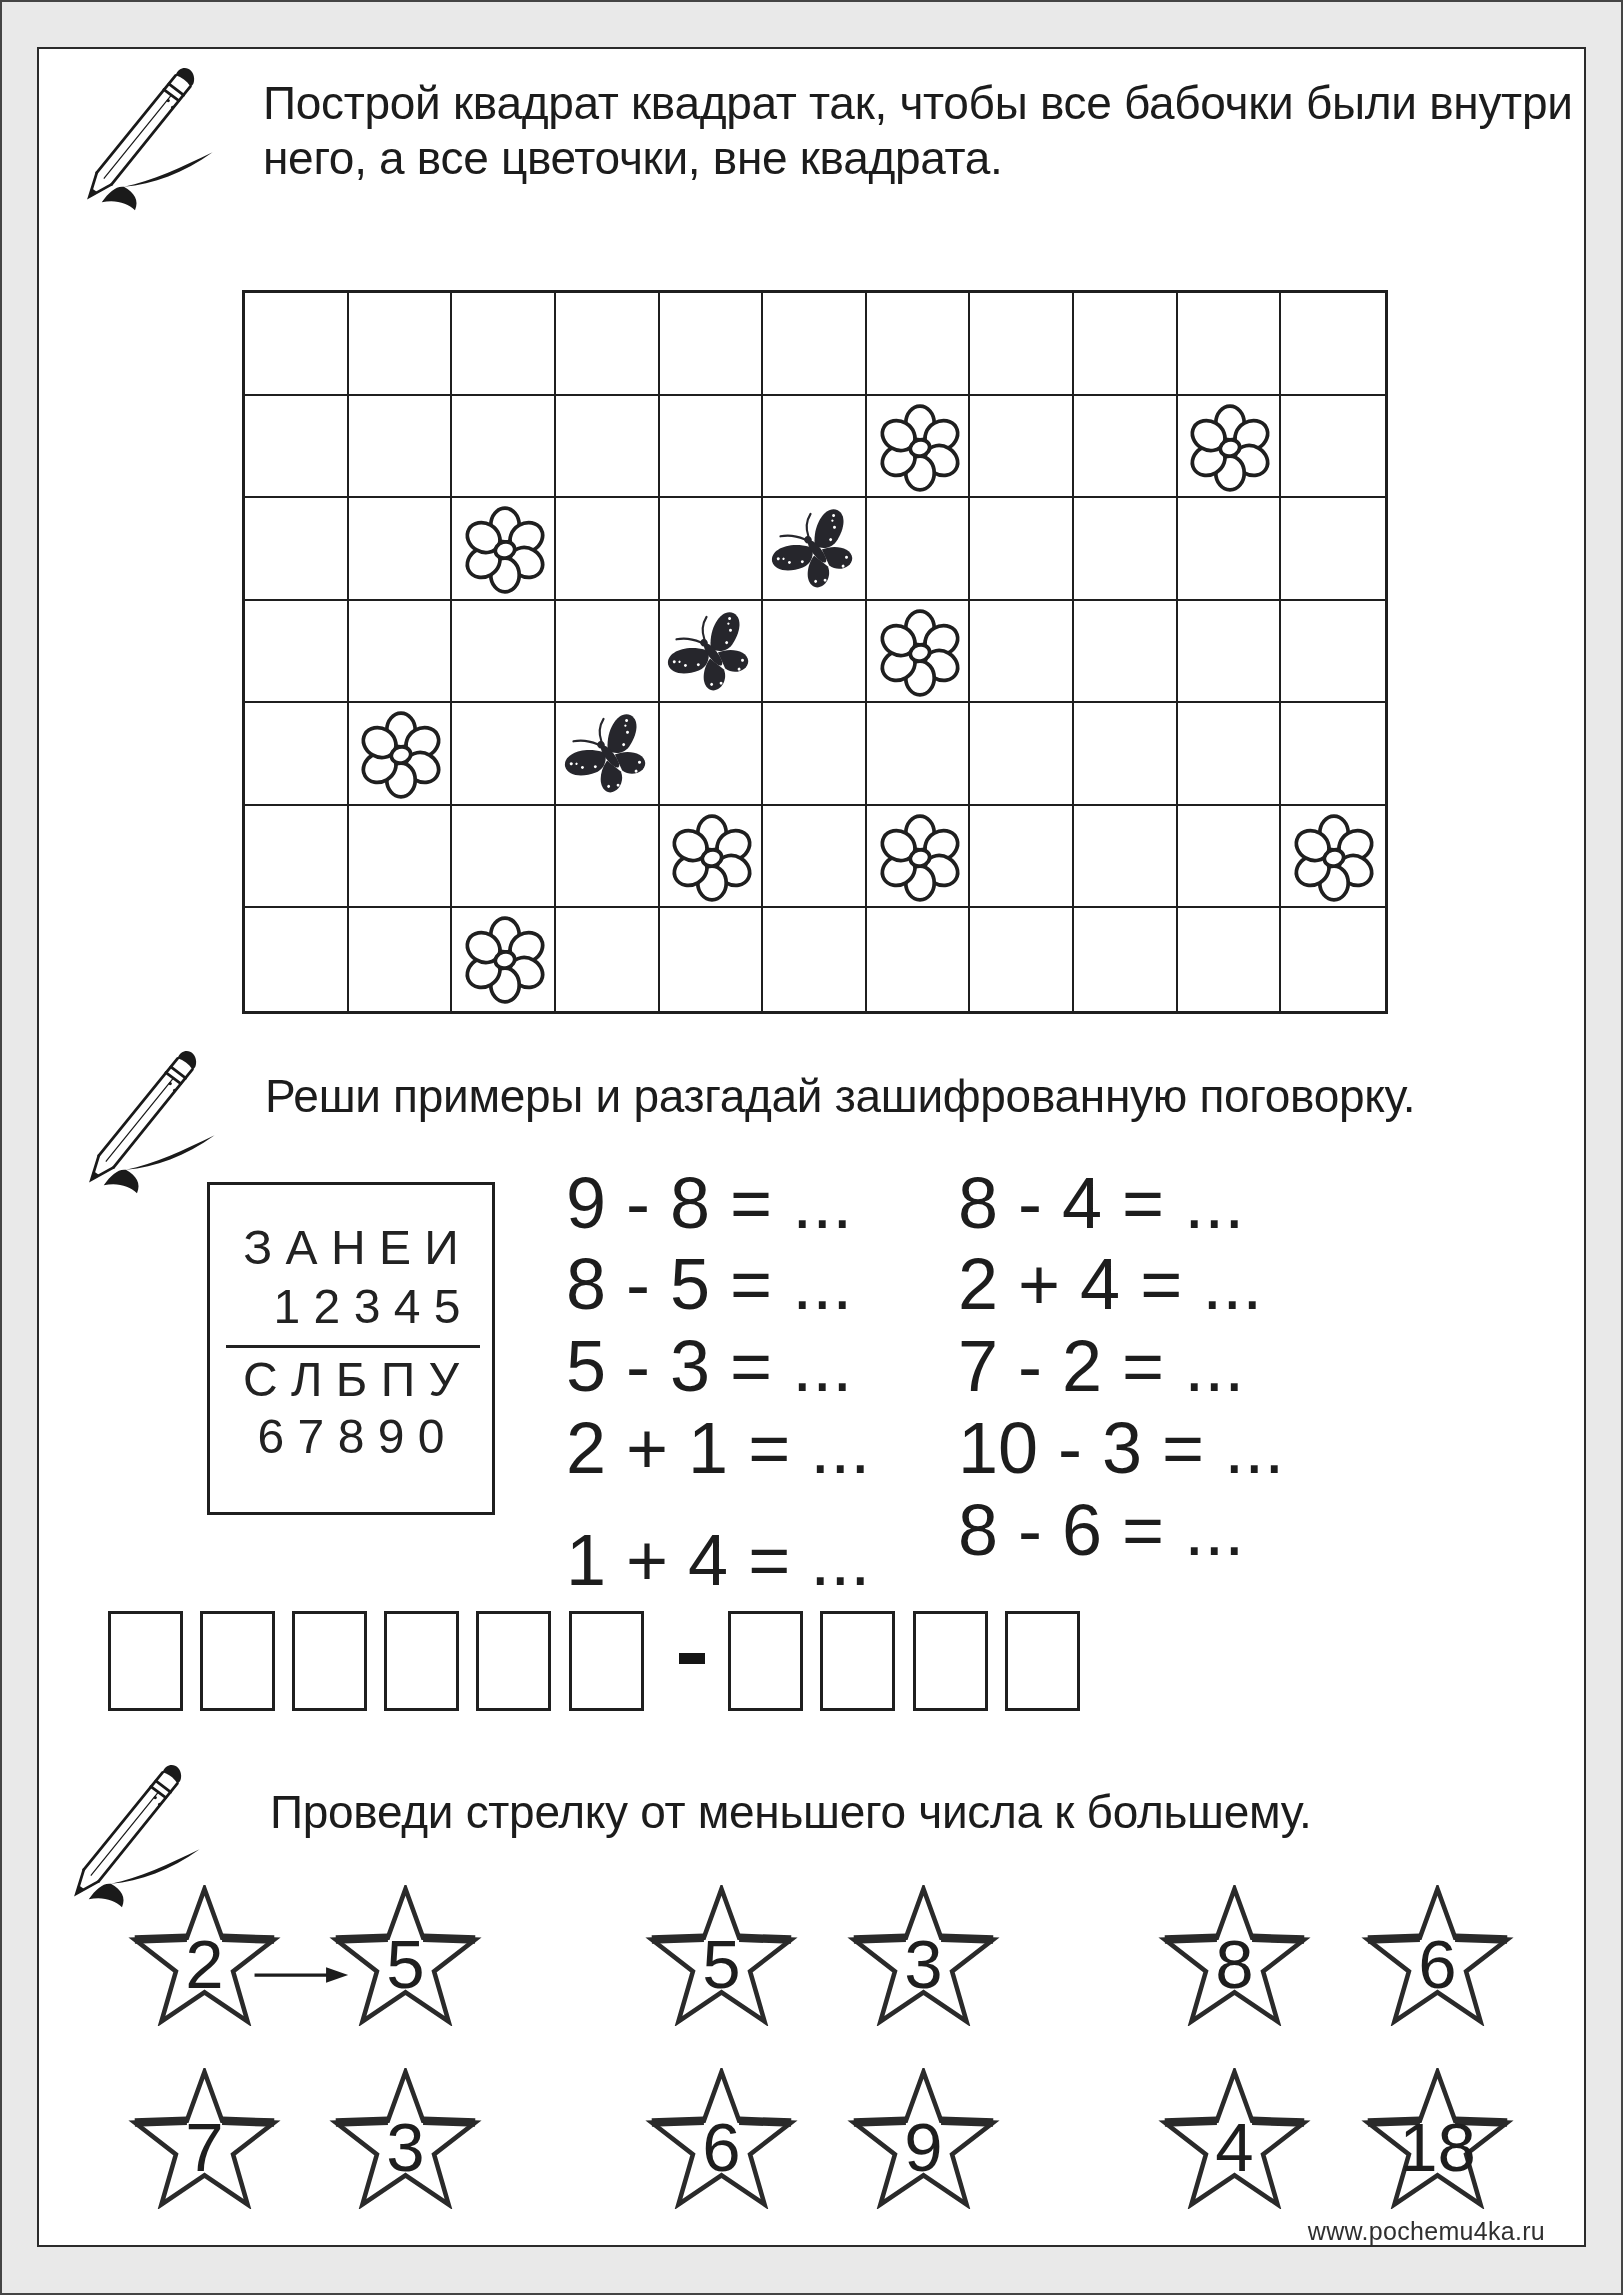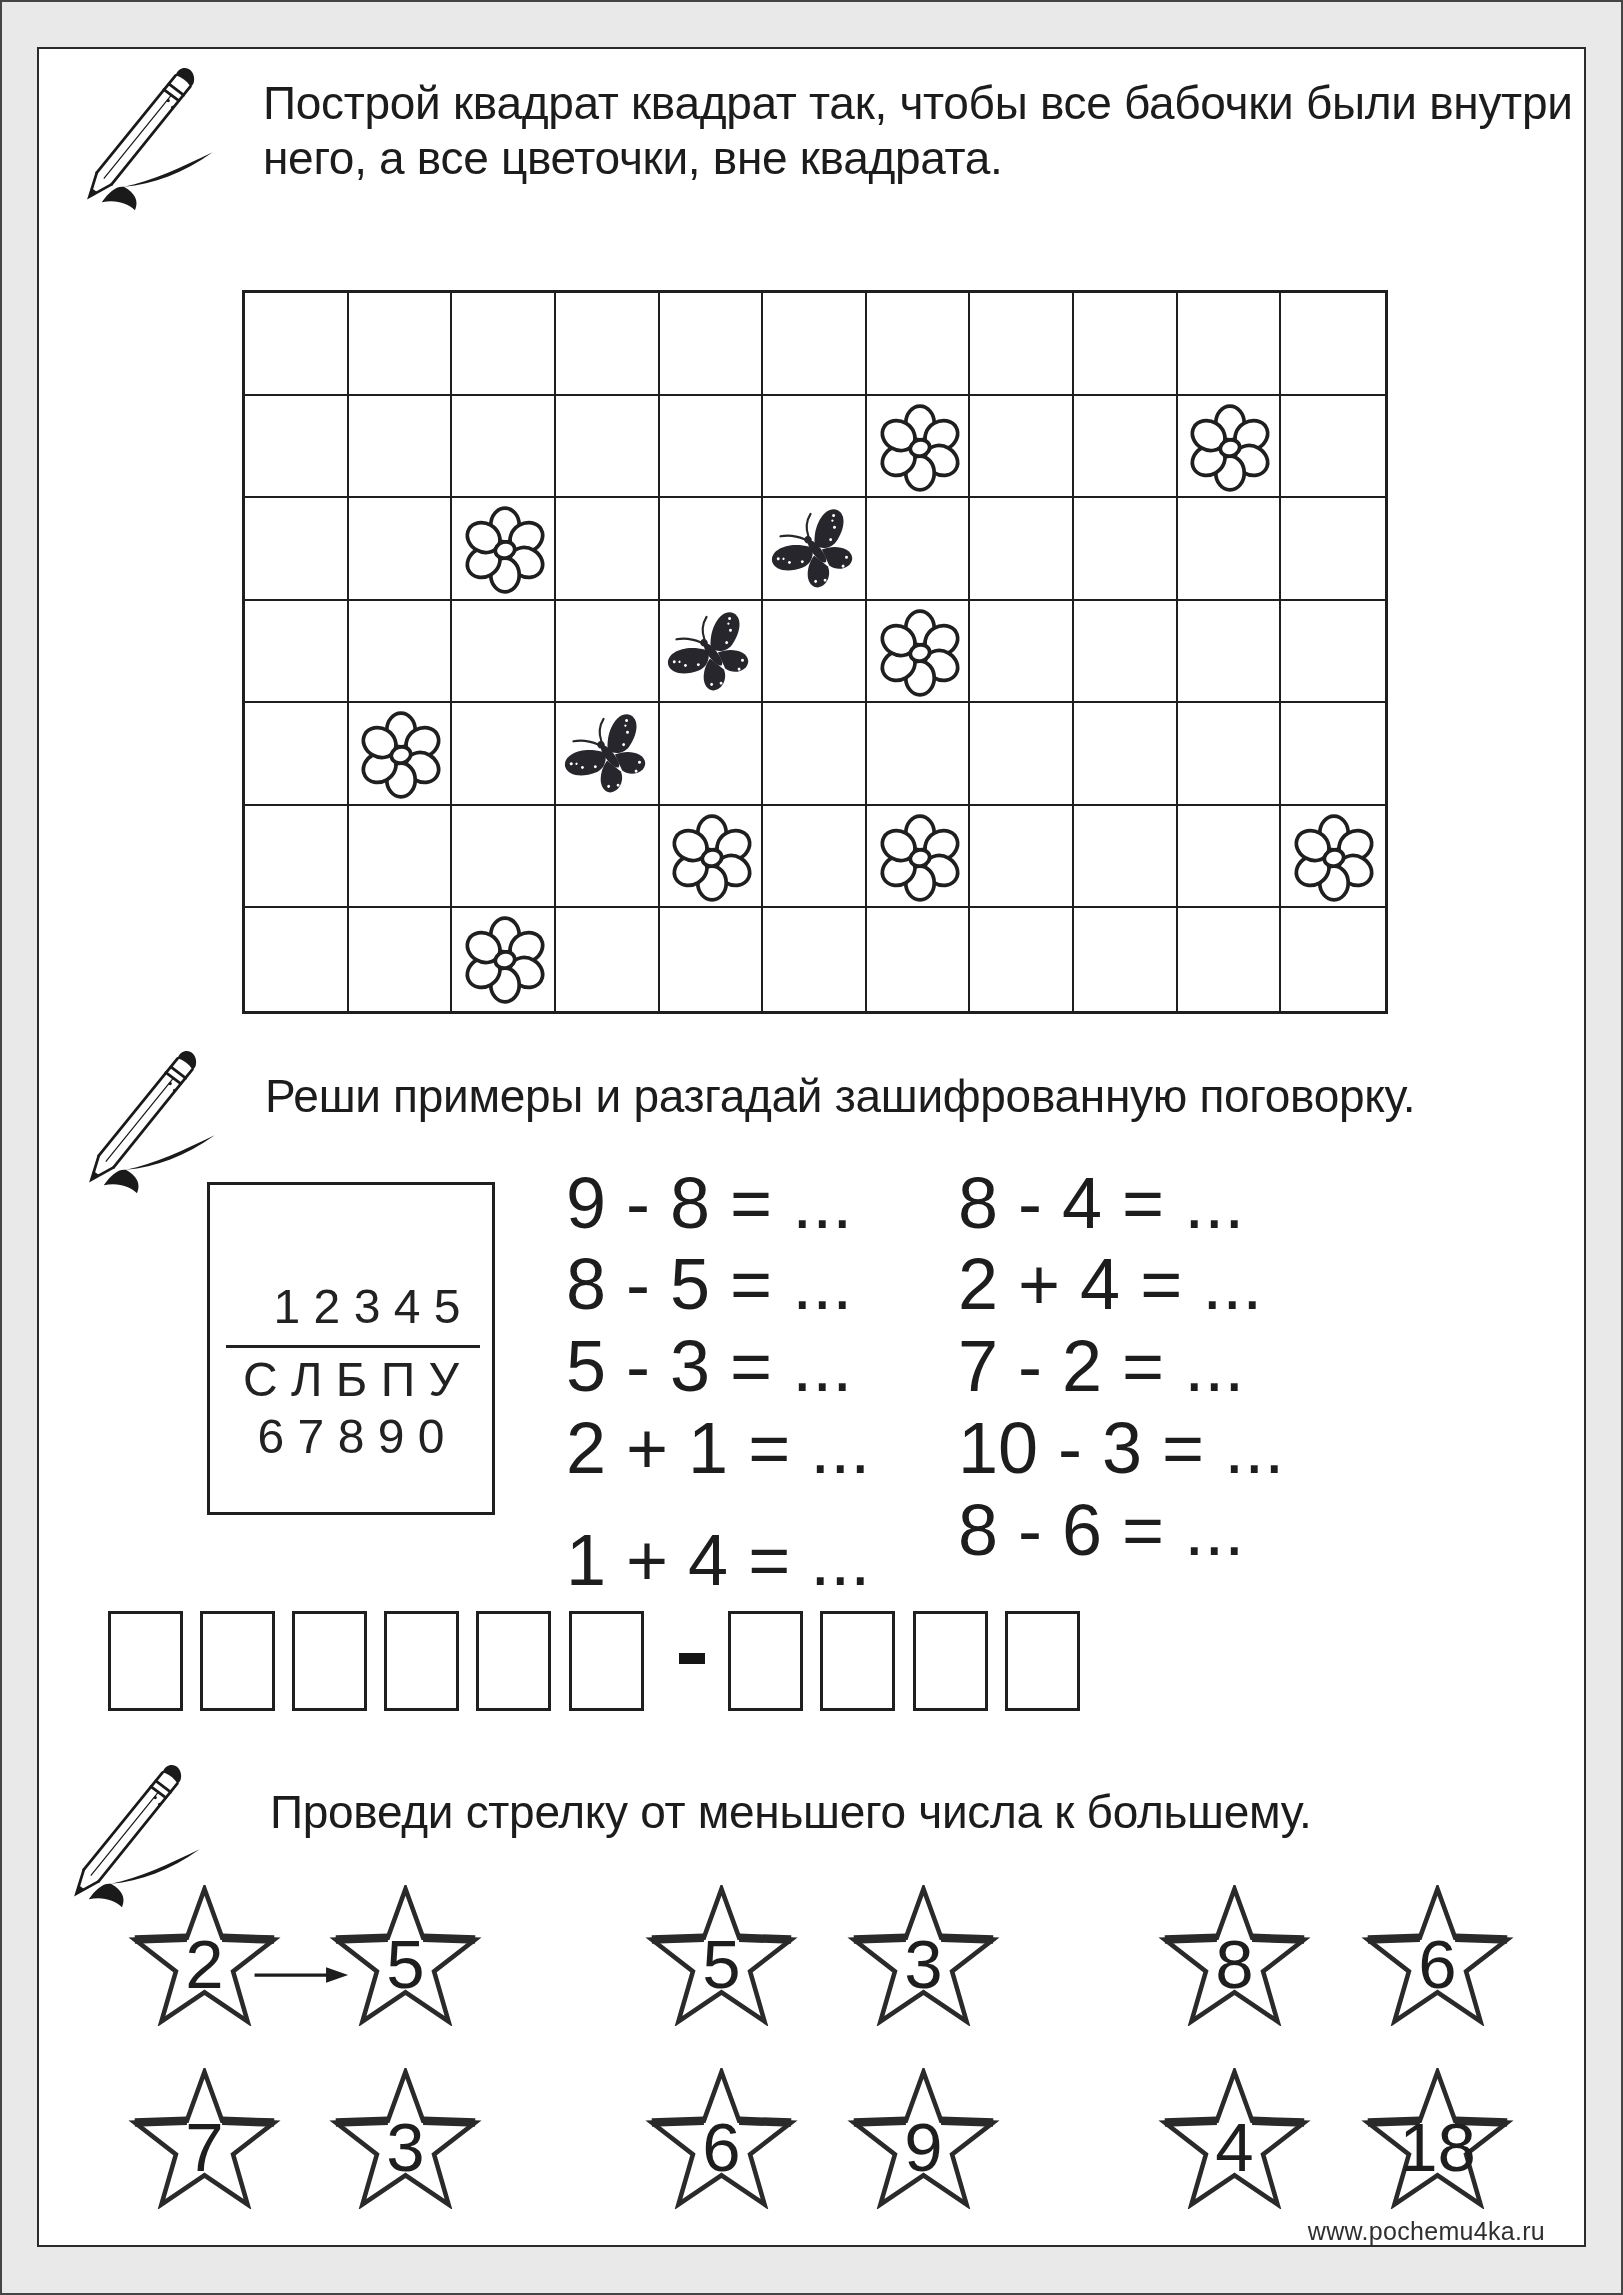--- a/index.html
+++ b/index.html
@@ -406,20 +406,21 @@
       <path d="M38,218 L43,205 L50,210 Z" fill="#1a1a1a"></path>
       <circle cx="166" cy="62" r="2.6" fill="#1a1a1a"></circle>
       <circle cx="173" cy="73" r="2.6" fill="#1a1a1a"></circle>
       <path d="M238,146 C190,180 142,198 94,202 C111,212 119,224 112,240 C100,228 80,222 58,227 C70,210 82,200 94,202 C140,193 188,170 238,146 Z" fill="#1a1a1a"></path>
     </svg>
   </div>
       </div>
     <div class="heading" style="left:228px;top:1022px;">Реши примеры и разгадай зашифрованную поговорку.</div>
 
     <div class="cipher">
+      <div class="cipher-row" style="top:33px;">З А Н Е И</div>
       <div class="cipher-row" style="top:92px;padding-left:16px;">1 2 3 4 5</div>
       <div class="cipher-div" style="top:160px;"></div>
       <div class="cipher-row" style="top:165px;">С Л Б П У</div>
       <div class="cipher-row" style="top:222px;">6 7 8 9 0</div>
     </div>
 
     <div class="math-col" id="mathLeft">
         <div class="math-line" style="left: 529px; top: 1124px;">9 - 8 = ...</div>
         <div class="math-line" style="left: 529px; top: 1205px;">8 - 5 = ...</div>
         <div class="math-line" style="left: 529px; top: 1287px;">5 - 3 = ...</div>

